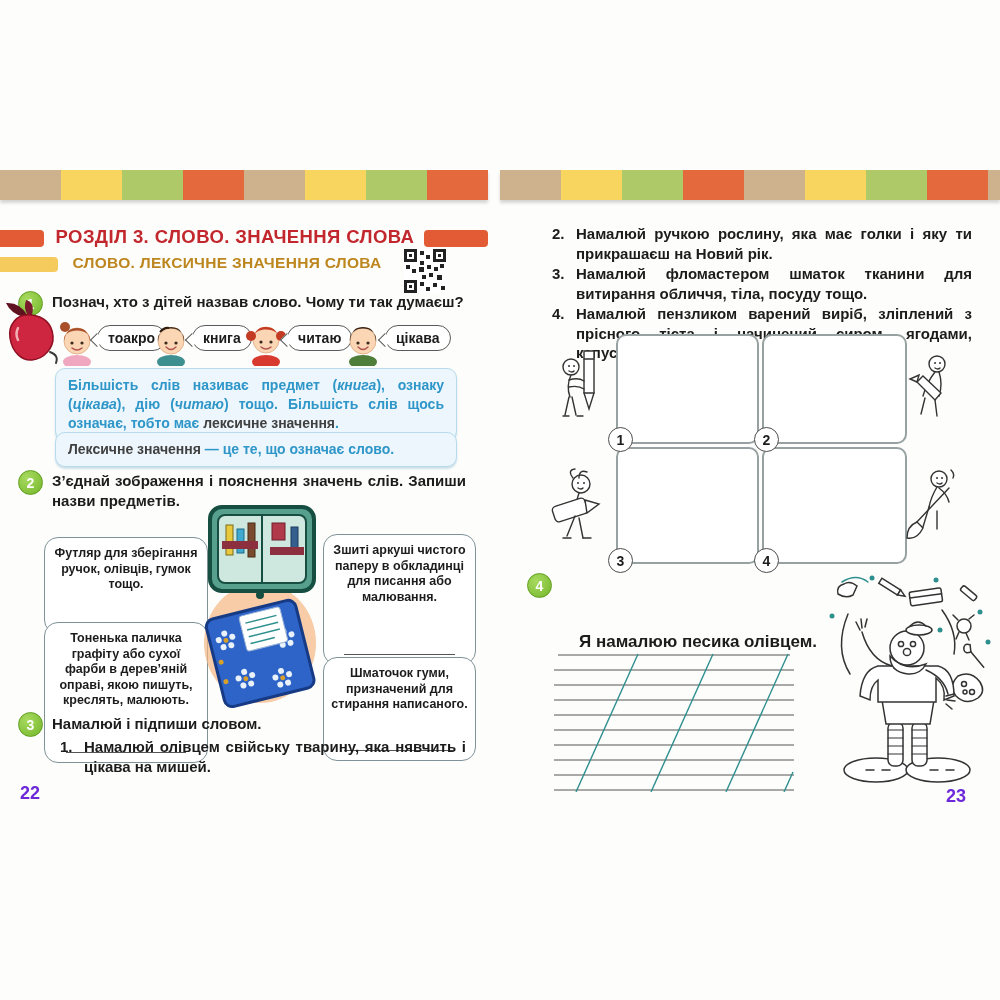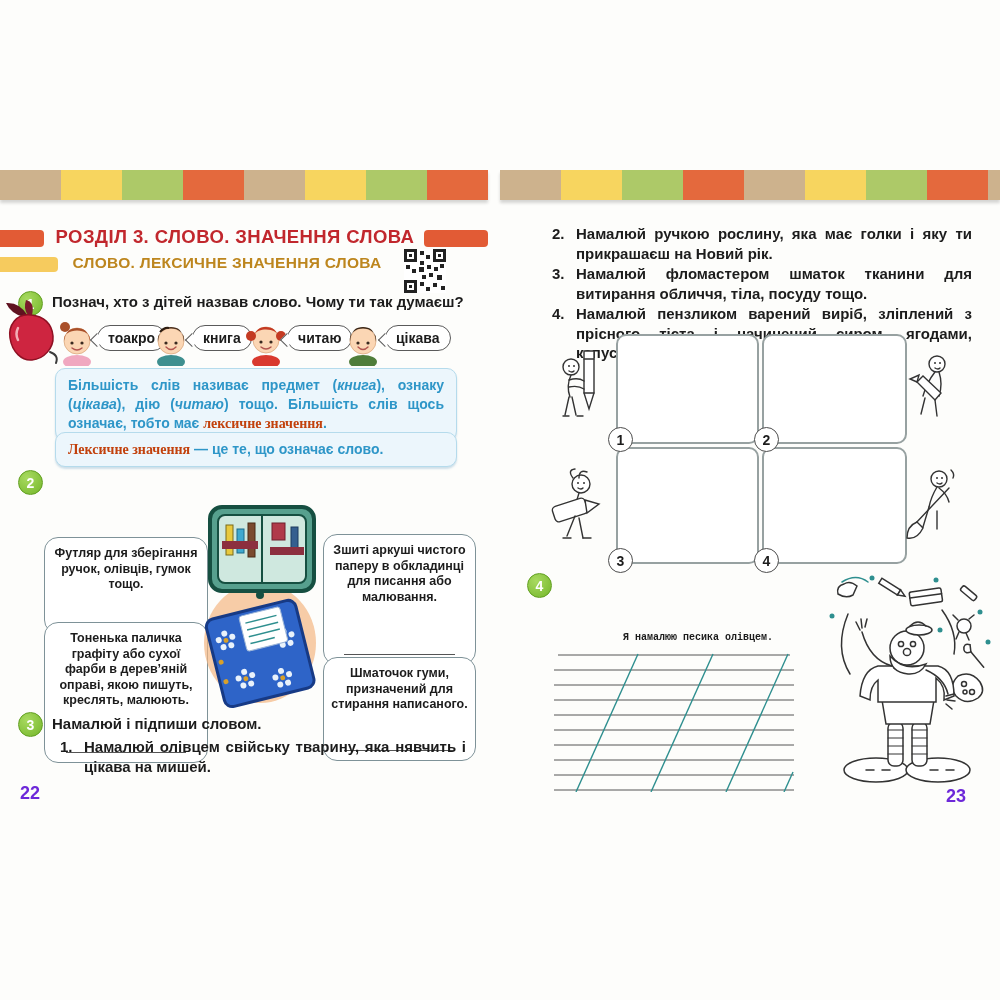--- a/index.html
+++ b/index.html
@@ -23,21 +23,21 @@
   
   .bubble{position:absolute;background:#fff;border:1.6px solid #5a5a5a;border-radius:13px;
     padding:4px 10px;font-size:14px;font-weight:bold;white-space:nowrap;}
   .bubble::before{content:'';position:absolute;left:-6px;top:9px;width:9px;height:9px;background:#fff;
     border-left:1.6px solid #5a5a5a;border-bottom:1.6px solid #5a5a5a;transform:rotate(45deg);}
   
   .blue-box{background:#ecf6fc;border:1.5px solid #b5dbec;border-radius:10px;
     box-shadow:0 2px 2px rgba(120,170,200,.35);padding:7px 12px;
     font-size:14px;line-height:19px;font-weight:600;color:#2e96c8;text-align:justify;}
   .blue-box em{font-style:italic;color:#2e96c8;}
-  .blue-box b{color:#c2410c;font-family:Liberation Serif, serif;}
+  .blue-box b{color:#404040;}
   
   .card{position:absolute;border:1.6px solid #7e9298;border-radius:14px;background:#fff;
     display:flex;flex-direction:column;align-items:center;padding:8px 6px 9px;
     font-size:12.5px;line-height:15.5px;font-weight:600;text-align:center;margin-top:28px;}
   .write-line{margin-top:auto;width:80%;border-bottom:1.5px solid #555;}
   
   .draw-box{position:absolute;border:2px solid #97a1a1;border-radius:10px;background:#fff;}
   .circ-num{position:absolute;width:23px;height:23px;border-radius:50%;background:#fff;
     border:1.6px solid #4d4d4d;display:flex;align-items:center;justify-content:center;
     font-size:14px;font-weight:bold;z-index:3;}
@@ -164,20 +164,21 @@
 
     <div class="abs blue-box" style="left:55px;top:168px;width:376px;">
       <span>Більшість слів називає предмет (</span><em>книга</em><span>), ознаку (</span><em>цікава</em><span>), дію (</span><em>читаю</em><span>) тощо. Більшість слів щось означає, тобто має </span><b>лексичне значення</b><span>.</span>
     </div>
 
     <div class="abs blue-box" style="left:55px;top:232px;width:376px;">
       <b>Лексичне значення</b><span> — це те, що означає слово.</span>
     </div>
 
     <div class="abs task-num" style="left:18px;top:270px;">2</div>
+    <div class="abs task-text bk" style="left:52px;top:271px;width:414px;">З’єднай зображення і пояснення значень слів. Запиши назви предметів.</div>
 
     <div class="card" style="left:44px;top:309px;width:150px;height:78px;">
       <span>Футляр для зберігання ручок, олівців, гумок тощо.</span>
       <div class="write-line"></div>
     </div>
     <div class="card" style="left:44px;top:394px;width:150px;height:122px;">
       <span>Тоненька паличка графіту або сухої фарби в дерев’яній оправі, якою пишуть, креслять, малюють.</span>
       <div class="write-line"></div>
     </div>
     <div class="card" style="left:323px;top:306px;width:139px;height:112px;justify-content:space-between;">
@@ -345,21 +346,21 @@
         <path d="M34,17 q3,2 5,0" fill="none"></path>
         <path d="M48,4 q4,4 2,8" fill="none"></path>
         <path d="M34,21 q-6,10 -8,20 m10,-19 q8,6 10,14" fill="none"></path>
         <line x1="46" y1="22" x2="12" y2="58"></line>
         <path d="M14,56 q-10,4 -10,16 q10,2 16,-10 z"></path>
         <path d="M26,41 l-6,20 m14,-16 l0,18" fill="none"></path>
       </svg>
     </div>
 
     <div class="abs task-num" style="left:22px;top:373px;">4</div>
-    <div class="abs bk" style="left:53px;top:432px;width:280px;text-align:center;font-size:10px;font-family:Liberation Mono, monospace;">Я намалюю песика олівцем.</div>
+    <div class="abs bk" style="left:53px;top:432px;width:280px;text-align:center;font-size:17px;">Я намалюю песика олівцем.</div>
 
     <div class="abs" style="left:49px;top:452px;">
       <svg width="240" height="140" viewBox="0 0 240 140">
         <g stroke="#555" stroke-width="1">
           <line x1="4" y1="3" x2="236" y2="3"></line>
             <line x1="0" y1="18" x2="240" y2="18"></line>
           <line x1="0" y1="33" x2="240" y2="33"></line>
             <line x1="0" y1="48" x2="240" y2="48"></line>
           <line x1="0" y1="63" x2="240" y2="63"></line>
             <line x1="0" y1="78" x2="240" y2="78"></line>

